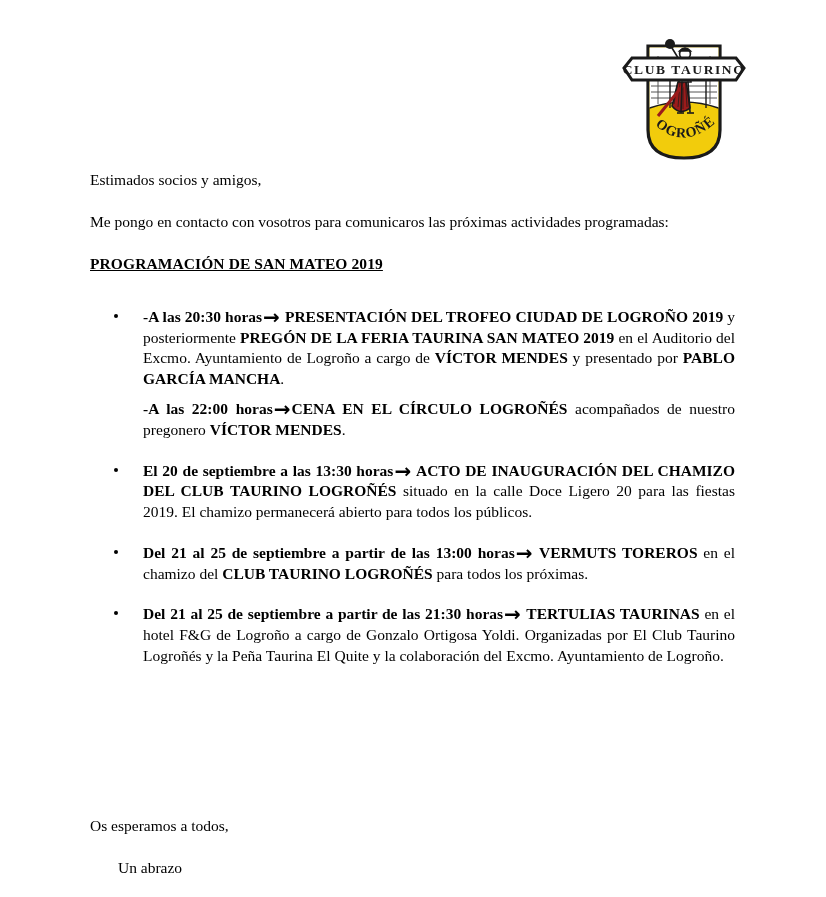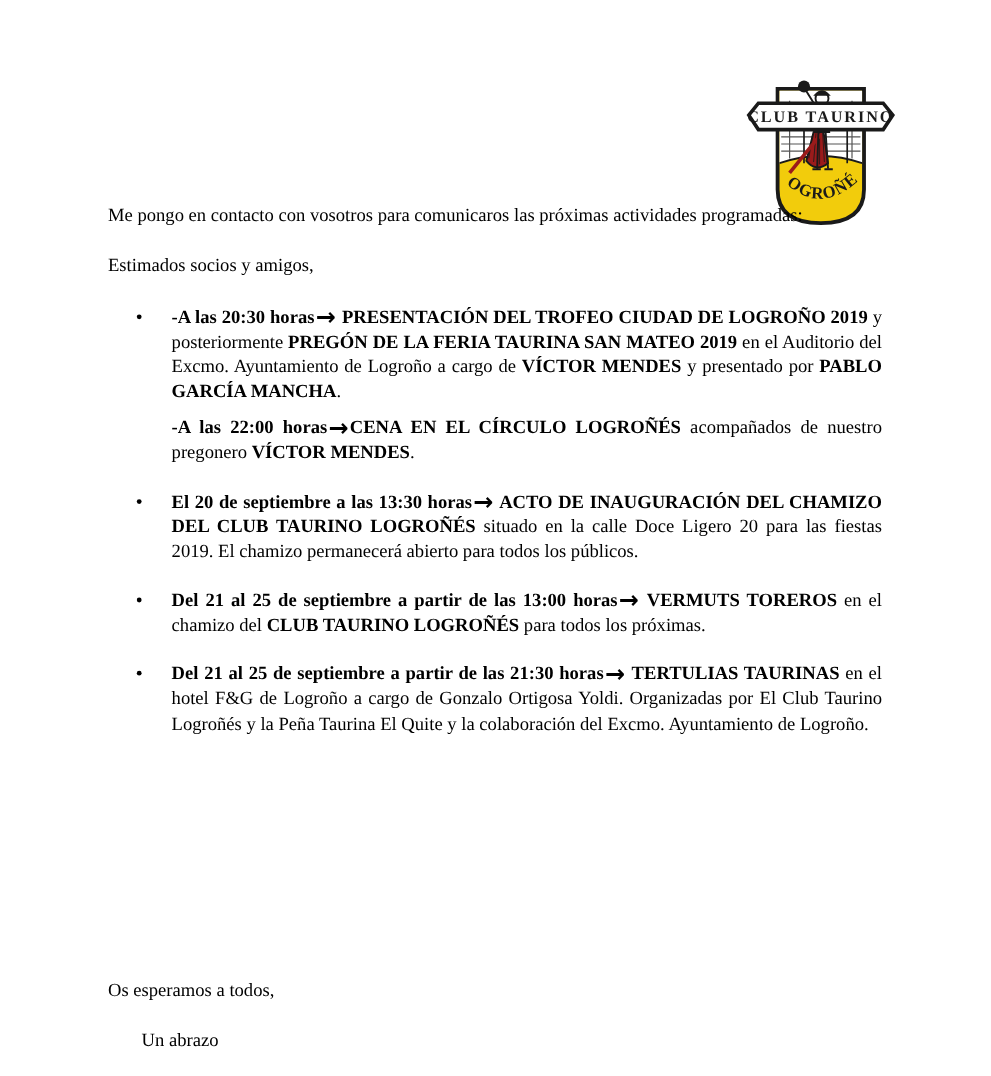--- a/index.html
+++ b/index.html
@@ -19,21 +19,21 @@
   .page {
     position: relative;
     width: 826px;
     height: 897px;
     background: #ffffff;
   }
 
   
   .logo-wrap {
     position: absolute;
-    top: 40px;
+    top: 12px;
     left: 614px;
     width: 140px;
     height: 150px;
   }
   .logo-svg { display: block; width: 140px; height: 150px; }
 
   
   .content {
     position: absolute;
     left: 90px;
@@ -176,24 +176,25 @@
         <path id="arcLog" d="M42 114 Q70 138 100 112" fill="none"></path>
       </defs>
       <text font-family="Liberation Serif, serif" font-size="14" font-weight="bold" fill="#1A1A1A" letter-spacing="1">
         <textPath href="#arcLog" startOffset="50%" text-anchor="middle">LOGROÑÉS</textPath>
       </text>
     </svg>
   </div>
 
   <div class="content">
 
+    <p class="para">Estimados socios y amigos,</p>
+
     <p class="para">Me pongo en contacto con vosotros para comunicaros las próximas actividades programadas:</p>
 
-    <p class="para">Estimados socios y amigos,</p>
-
+    <p class="heading">PROGRAMACIÓN DE SAN MATEO 2019</p>
 
     <ul class="bullets" id="program-list">
         <li>
           <span class="dot"></span>
           <p class="blk"><span class="b">-A las 20:30 horas</span><span class="arrow">→</span><span class="b"> PRESENTACIÓN DEL TROFEO CIUDAD DE LOGROÑO 2019</span><span> y posteriormente </span><span class="b">PREGÓN DE LA FERIA TAURINA SAN MATEO 2019</span><span> en el Auditorio del Excmo. Ayuntamiento de Logroño a cargo de </span><span class="b">VÍCTOR MENDES</span><span> y presentado por </span><span class="b">PABLO GARCÍA MANCHA</span><span>.</span></p>
           <p class="blk"><span class="b">-A las 22:00 horas</span><span class="arrow">→</span><span class="b">CENA EN EL CÍRCULO LOGROÑÉS</span><span> acompañados de nuestro pregonero </span><span class="b">VÍCTOR MENDES</span><span>.</span></p>
         </li>
         <li>
           <span class="dot"></span>
           <p class="blk"><span class="b">El 20 de septiembre a las 13:30 horas</span><span class="arrow">→</span><span class="b"> ACTO DE INAUGURACIÓN DEL CHAMIZO DEL CLUB TAURINO LOGROÑÉS</span><span> situado en la calle Doce Ligero 20 para las fiestas 2019. El chamizo permanecerá abierto para todos los públicos.</span></p>

